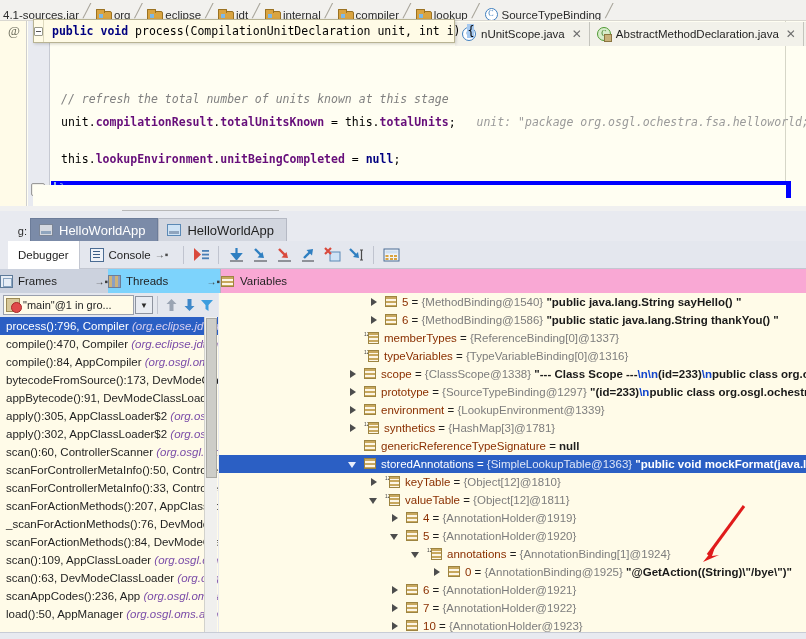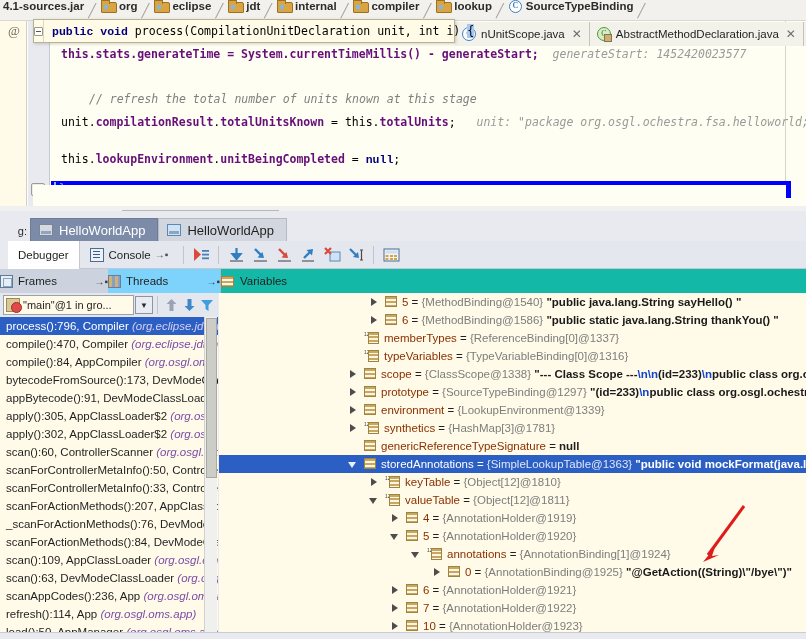--- a/index.html
+++ b/index.html
@@ -15,22 +15,22 @@
 
   
   .breadcrumb-bar {
     position: absolute; left: 0; top: 0; width: 806px; height: 21px;
     background: #f2f1ee;
     border-bottom: 1px solid #d9d7d0;
     display: flex; align-items: center;
     white-space: nowrap; overflow: hidden;
   }
   .crumb {
-    display: flex; align-items: flex-start; height: 21px;
-    padding: 0 2px 0 3px; color: #2b2b2b; font-size: 11.5px; font-weight: bold;
+    display: flex; align-items: flex-end; height: 21px;
+    padding: 0 2px 0 3px; color: #2b2b2b; font-size: 11.5px;
   }
   .crumb-sep {
     color: #a8a49a; font-size: 13px; padding: 0 2px; user-select: none;
   }
   .folder-icon {
     display: inline-block; width: 15px; height: 12px; position: relative;
     margin-right: 3px; flex: none;
   }
   .folder-icon::before {
     content: ""; position: absolute; left: 0; top: 2px;
@@ -65,23 +65,23 @@
   .editor-gutter-inner {
     position: absolute; left: 28px; top: 0; width: 22px; height: 185px;
     background: #e8eaf0; border-right: 1px solid #c6c9d2;
   }
   .editor-code {
     position: absolute; left: 51px; top: 0; width: 755px; height: 185px;
     font-family: "DejaVu Sans Mono", monospace; font-size: 11.5px;
     color: #2b2b2b;
   }
   .code-line { position: absolute; left: 10px; white-space: pre; }
-  .kw { color: #000080; font-weight: bold; font-family: Liberation Mono, monospace; }
+  .kw { color: #000080; font-weight: bold; }
   .fld { color: #660e7a; font-weight: bold; }
-  .cmt { color: #808080; font-style: italic; margin-left: 28px; }
+  .cmt { color: #808080; font-style: italic; }
   .inline-hint { color: #9a9a9a; font-style: italic; }
   .plain { color: #000000; }
 
   .exec-line {
     position: absolute; left: 51px; width: 740px; height: 17px;
     background: #0000ff;
   }
   .exec-caret {
     position: absolute; width: 2px; height: 15px; background: #8fb7e8; top: 1px;
   }
@@ -235,21 +235,21 @@
   .sub-headers {
     position: absolute; left: 0; top: 58px; width: 806px; height: 24px;
     display: flex; align-items: stretch;
   }
   .sub-tab {
     display: flex; align-items: center; padding: 0 0; font-size: 11.5px;
     color: #1f1f1f; background: #ccd2de; white-space: nowrap;
   }
   .sub-tab.frames { width: 108px; background: #ccd2de; }
   .sub-tab.threads { width: 112px; background: #7dd3fc; }
-  .sub-tab.variables { flex: 1; background: #14b8a6; border-left: 1px solid #b0b6c3; }
+  .sub-tab.variables { flex: 1; background: #f9a8d4; border-left: 1px solid #b0b6c3; }
   .sub-tab .pin { margin-left: auto; color: #3b3b3b; font-size: 10px; }
   .frames-ico {
     display: inline-block; width: 13px; height: 13px; margin-right: 5px; flex: none;
     border: 1px solid #5d7a99; background: #e7eef6; position: relative;
   }
   .frames-ico::after {
     content: ""; position: absolute; left: 2px; top: 2px; width: 7px; height: 7px;
     border: 1px solid #8aa5c1;
   }
   .threads-ico {
@@ -441,21 +441,20 @@
         <span>SourceTypeBinding</span>
       </span>
       <span class="crumb-sep">╱</span>
     </div>
 
   <div class="editor-wrap">
     <div class="editor-gutter-outer"></div>
     <div class="editor-gutter-inner"></div>
     <div class="editor-right-margin"></div>
     <div class="editor-code" id="code-lines">
-        <div class="code-line" style="top: 26px;"><span class="fld">this.stats.generateTime = System.currentTimeMillis() - generateStart;</span><span class="inline-hint">  generateStart: 1452420023577</span></div>
         <div class="code-line" style="top: 71px;"><span class="cmt">// refresh the total number of units known at this stage</span></div>
         <div class="code-line" style="top: 94px;"><span class="plain">unit.</span><span class="fld">compilationResult</span><span class="plain">.</span><span class="fld">totalUnitsKnown</span><span class="plain"> = </span><span class="plain">this.</span><span class="fld">totalUnits</span><span class="plain">;</span><span class="inline-hint">   unit: "package org.osgl.ochestra.fsa.helloworld;\nimport org.osgl</span></div>
         <div class="code-line" style="top: 131px;"><span class="plain">this.</span><span class="fld">lookupEnvironment</span><span class="plain">.</span><span class="fld">unitBeingCompleted</span><span class="plain"> = </span><span class="kw">null</span><span class="plain">;</span></div>
       </div>
     <div class="exec-line" style="top:160px;">
       <div class="exec-caret" style="left:3px;"></div>
       <div class="exec-brace">}</div>
     </div>
     <div class="fold-marker" style="top:162px;"></div>
   </div>
@@ -630,21 +629,20 @@
           <div class="frame-row"><span>apply():302, AppClassLoader$2 </span><span class="pkg">(org.osgl.</span></div>
           <div class="frame-row"><span>scan():60, ControllerScanner </span><span class="pkg">(org.osgl.om</span></div>
           <div class="frame-row"><span>scanForControllerMetaInfo():50, Controlle</span></div>
           <div class="frame-row"><span>scanForControllerMetaInfo():33, Controlle</span></div>
           <div class="frame-row"><span>scanForActionMethods():207, AppClassLo</span></div>
           <div class="frame-row"><span>_scanForActionMethods():76, DevModeC</span></div>
           <div class="frame-row"><span>scanForActionMethods():84, DevModeCla</span></div>
           <div class="frame-row"><span>scan():109, AppClassLoader </span><span class="pkg">(org.osgl.oms</span></div>
           <div class="frame-row"><span>scan():63, DevModeClassLoader </span><span class="pkg">(org.osg</span></div>
           <div class="frame-row"><span>scanAppCodes():236, App </span><span class="pkg">(org.osgl.oms.a</span></div>
-          <div class="frame-row"><span>refresh():114, App </span><span class="pkg">(org.osgl.oms.app)</span></div>
           <div class="frame-row"><span>load():50, AppManager </span><span class="pkg">(org.osgl.oms.app</span></div>
         </div>
       <div class="frames-scroll">
         <div class="frames-thumb"></div>
       </div>
     </div>
 
     <div class="vars-panel" id="vars-list">
         <div class="var-row"><span style="display: inline-block; width: 150px;"></span><span class="twisty closed"></span><span style="display: inline-block; width: 5px;"></span><span class="field-ico"></span><span class="vnum">5</span><span class="veq"> = </span><span class="vtype">{MethodBinding@1540}</span><span> </span><span class="vstr">"public java.lang.String sayHello() "</span></div>
         <div class="var-row"><span style="display: inline-block; width: 150px;"></span><span class="twisty closed"></span><span style="display: inline-block; width: 5px;"></span><span class="field-ico"></span><span class="vnum">6</span><span class="veq"> = </span><span class="vtype">{MethodBinding@1586}</span><span> </span><span class="vstr">"public static java.lang.String thankYou() "</span></div>

